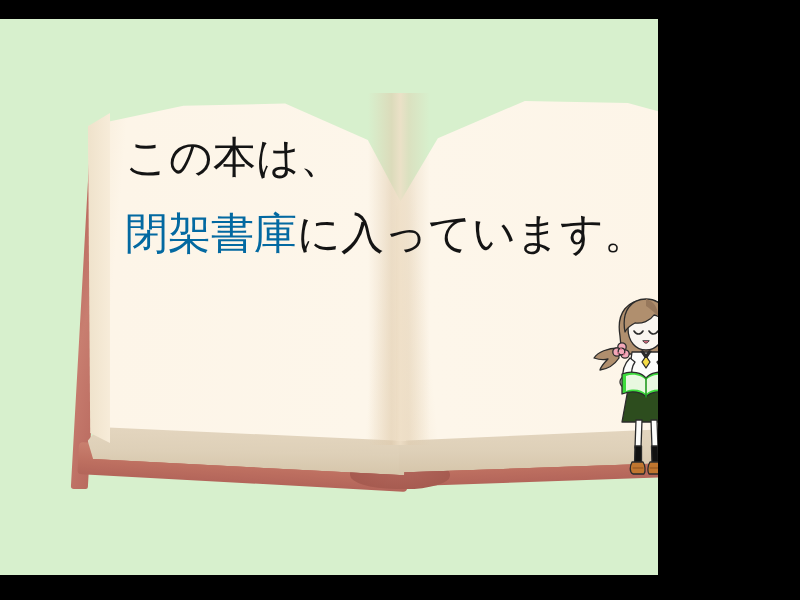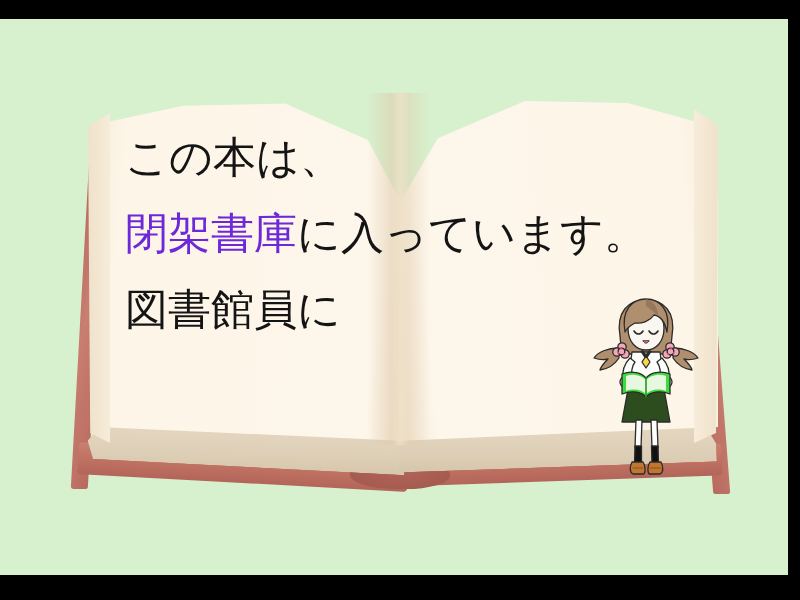--- a/index.html
+++ b/index.html
@@ -13,21 +13,21 @@
     position:relative; width:800px; height:600px;
     background:#000;
   }
   
   .bar{ position:absolute; left:0; width:800px; background:#000; z-index:60; }
   .bar.top{ top:0; height:19px; }
   .bar.bottom{ bottom:0; height:25px; }
 
   
   #canvas{
-    position:absolute; left:0; top:19px; width:788px; height:556px;
+    position:absolute; left:0; top:19px; width:658px; height:556px;
     background:#d7f0cd;
     overflow:hidden;
   }
 
   
   #book{ position:absolute; left:0; top:0; width:800px; height:556px; }
 
   
   .cover{
     position:absolute;
@@ -131,21 +131,21 @@
   .tline{
     font-family:"DejaVu Sans", sans-serif;
     font-size:43px;
     line-height:76px;
     color:#141414;
     white-space:nowrap;
     letter-spacing:0px;
     font-weight:400;
   }
   .tline.indent{ padding-left:16px; }
-  .hl{ color:#6d28d9;text-align:center; }
+  .hl{ color:#0369a1;text-align:center; }
 
   
   #girl{ position:absolute; left:592px; top:275px; width:108px; height:190px; z-index:30; }
   #girl svg{ display:block; width:108px; height:190px; }
 </style>
 </head>
 <body>
 
 <div id="stage">
 
@@ -170,23 +170,20 @@
       <div class="page-edge-r"></div>
       <div class="spine-crease"></div>
     </div>
 
     <div id="text-block">
       <div class="tline">
         <span>この本は、</span>
       </div>
       <div class="tline">
         <span class="hl">閉架書庫</span><span>に入っています。</span>
-      </div>
-      <div class="tline">
-        <span>図書館員に</span>
       </div>
     </div>
 
     <div id="girl">
       <svg viewBox="0 0 108 190" xmlns="http://www.w3.org/2000/svg">
         <g stroke="#2b2b2b" stroke-width="1.3" stroke-linejoin="round" stroke-linecap="round">
 
           <path d="M28 42 C24 18 36 6 54 6 C72 6 84 18 80 42 C80 52 76 58 72 60 L36 60 C32 58 28 52 28 42 Z" fill="#b08f6e"></path>
 
           <path d="M26 54 C16 54 6 58 2 64 C8 66 12 66 16 65 C12 69 9 72 8 76 C16 75 23 70 27 64 Z" fill="#b08f6e"></path>

